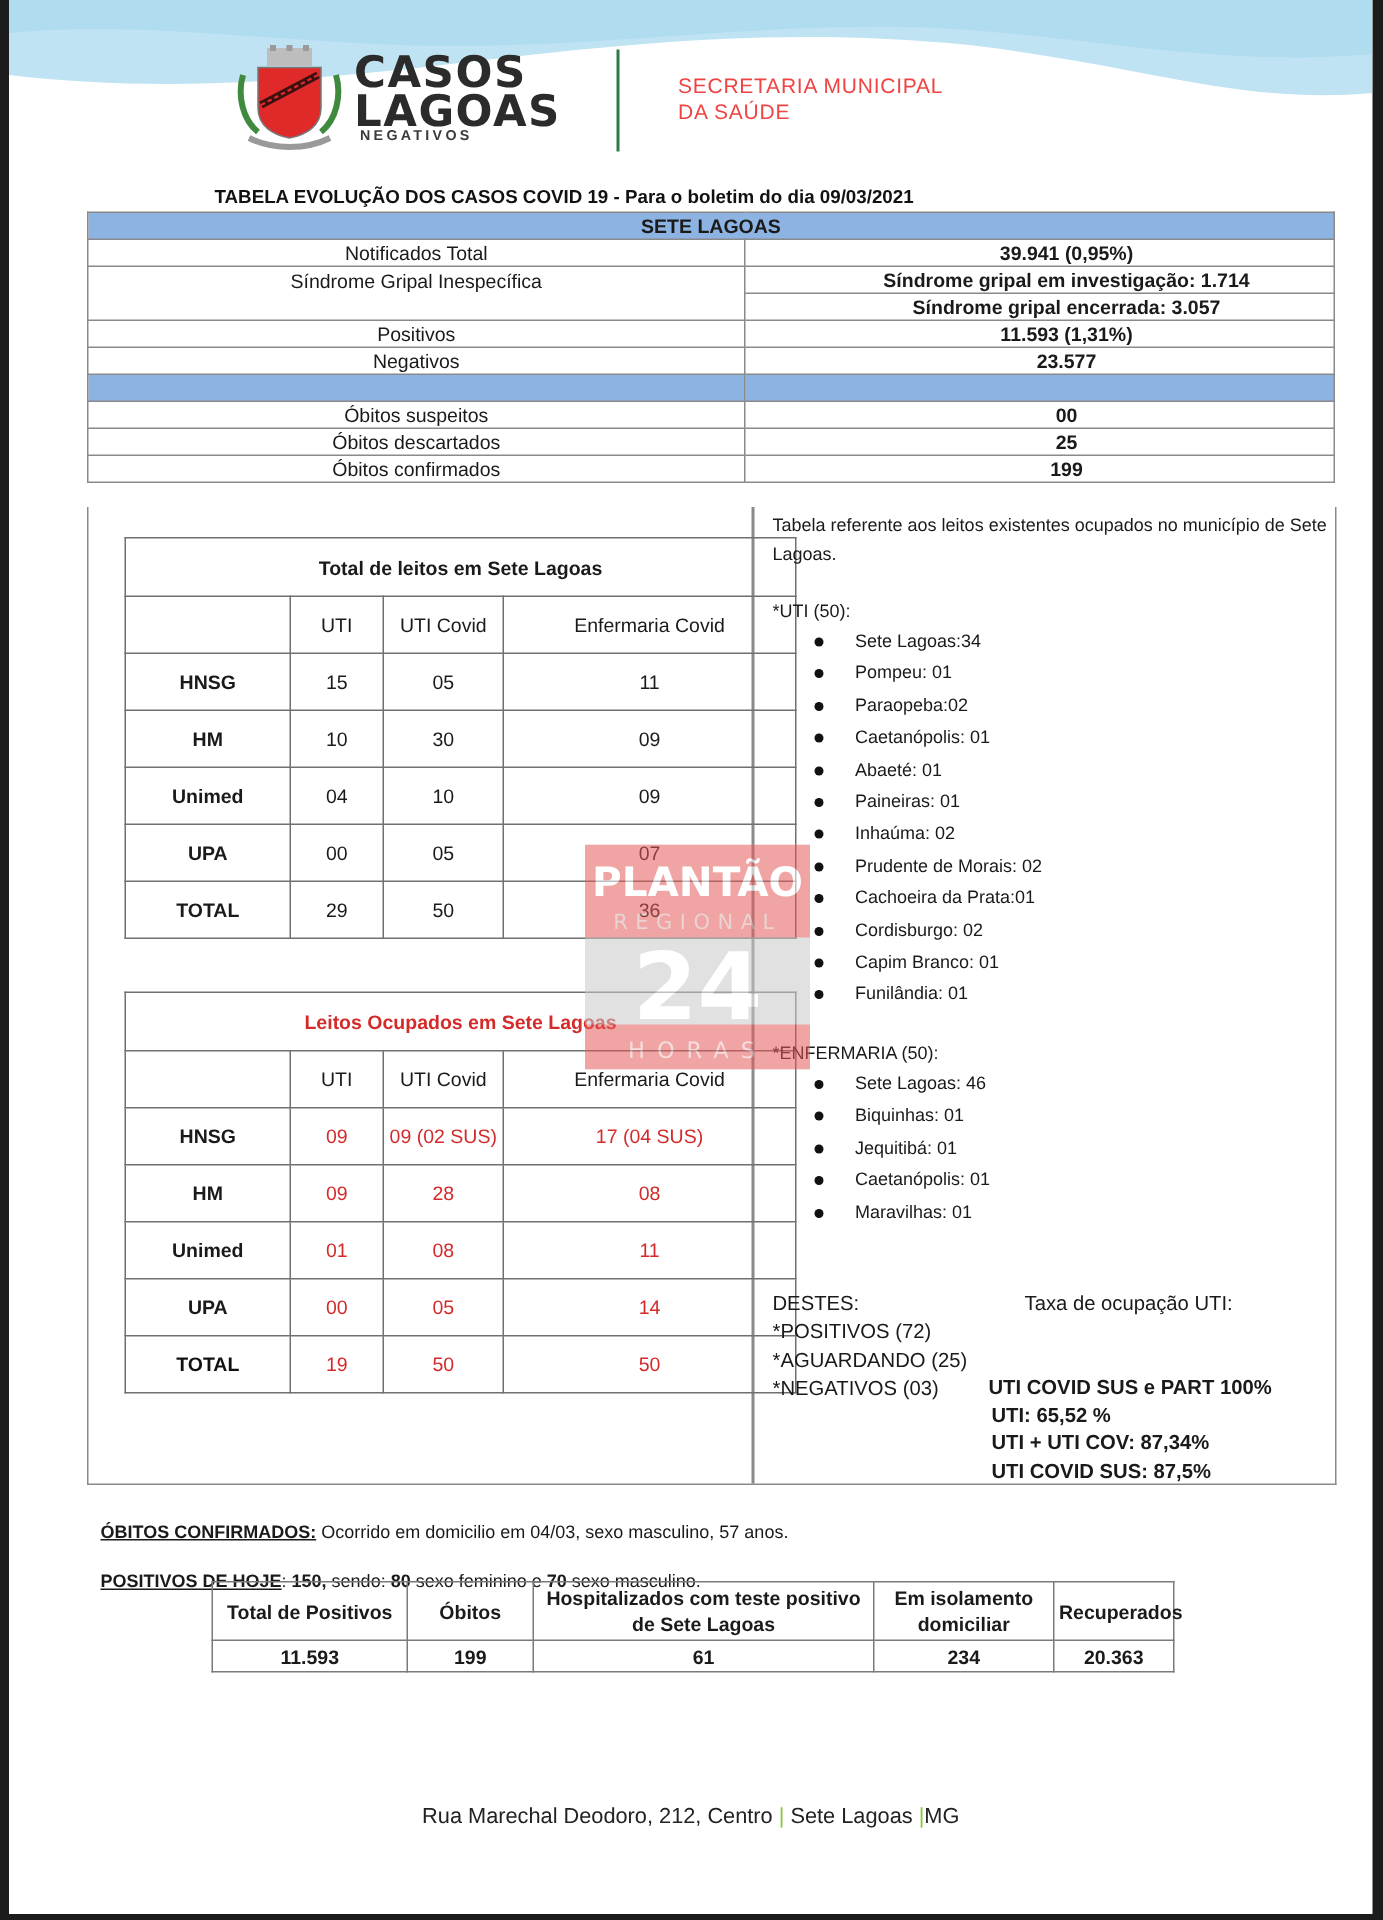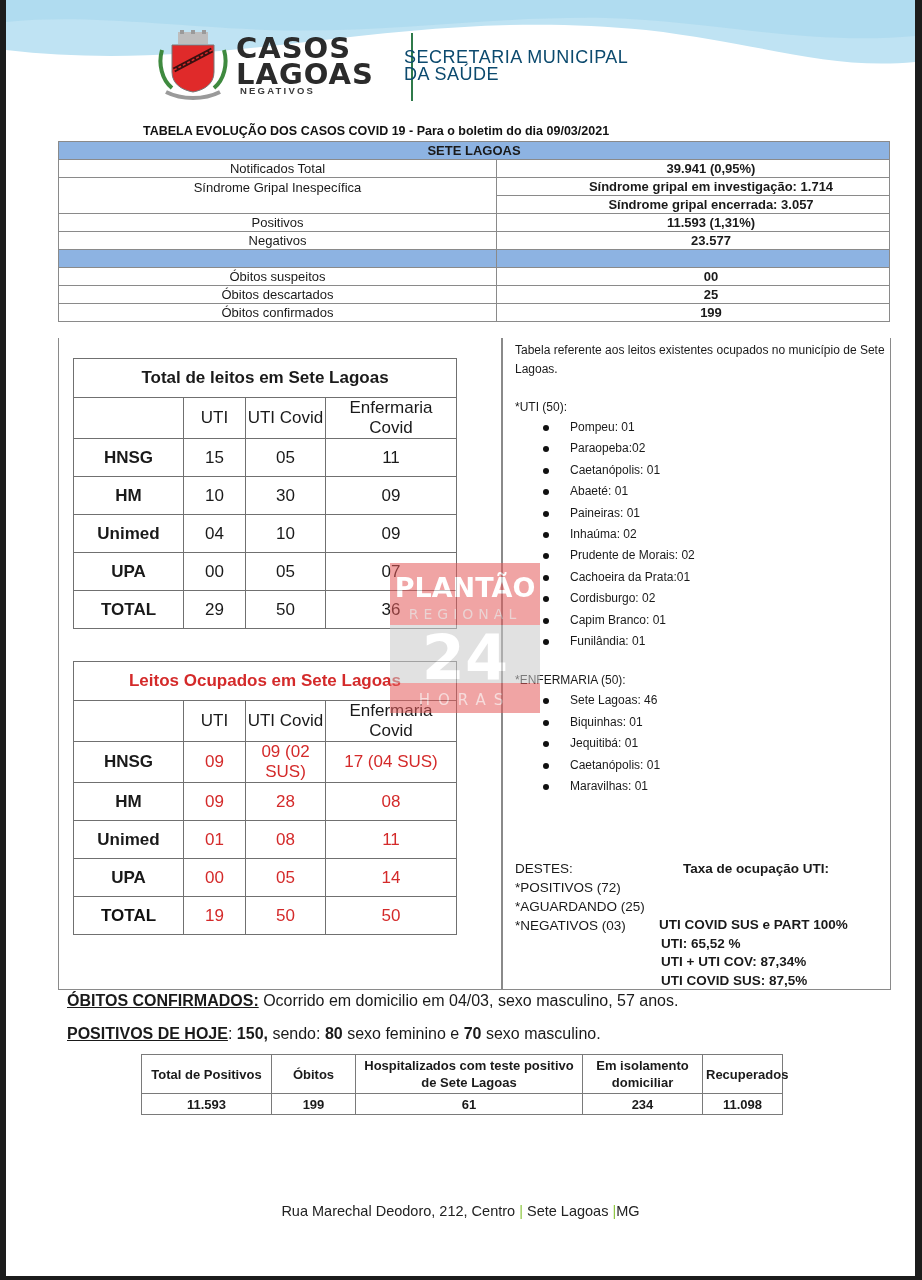--- a/index.html
+++ b/index.html
@@ -22,22 +22,22 @@
     position: absolute; left: 230px; top: 35px;
     font-family: "DejaVu Sans", sans-serif; font-weight: bold;
     font-size: 29px; line-height: 26px; color: #2b2b2b; letter-spacing: 1px;
   }
   .brand-sub {
     position: absolute; left: 234px; top: 85px; font-size: 9.5px; font-weight: bold;
     letter-spacing: 2.2px; color: #3a3a3a;
   }
   .brand-divider { position: absolute; left: 405px; top: 33px; width: 2px; height: 68px; background: #2f7a4a; }
   .dept {
-    position: absolute; left: 398px; top: 49px; font-size: 18px; line-height: 17px;
-    color: #0c4a6e; letter-spacing: 0.5px;
+    position: absolute; left: 446px; top: 49px; font-size: 14px; line-height: 17px;
+    color: #ef4444; letter-spacing: 0.5px;
   }
   .doc-title {
     position: absolute; left: 137px; top: 124px; font-size: 12.5px; font-weight: bold;
     color: #111;
   }
   
   .summary {
     position: absolute; left: 52px; top: 141px; width: 832px;
     border-collapse: collapse; font-size: 13px; table-layout: fixed;
   }
@@ -45,22 +45,22 @@
   .summary .band td { background: #8db3e2; height: 17px; font-weight: bold; }
   .summary .val { font-weight: bold; padding-left: 40px; }
   .summary .col-l { width: 438px; }
   
   .lower {
     position: absolute; left: 52px; top: 338px; width: 831px; height: 651px;
     border: 1.5px solid #8a8a8a; border-top: none;
   }
   .lower-divider { position: absolute; left: 442px; top: 0; width: 1.5px; height: 651px; background: #8a8a8a; }
   .beds {
-    position: absolute; left: 14px; border-collapse: collapse; table-layout: fixed;
-    font-size: 17px; width: 384px;
+    position: absolute; left: 24px; border-collapse: collapse; table-layout: fixed;
+    font-size: 13px; width: 448px;
   }
   .beds td { border: 1.5px solid #707070; text-align: center; height: 37px; vertical-align: middle; padding: 0; }
   .beds td.ttl { font-weight: bold; height: 38px; }
   .beds td.rowh { font-weight: bold; }
   .beds.red td.num { color: #d42a2a; }
   .beds.red td.ttl { color: #d42a2a; }
   .beds-total { top: 20px; }
   .beds-occ { top: 323px; }
   .notes {
     position: absolute; left: 456px; top: 3px; width: 370px; font-size: 12px; line-height: 19px;
@@ -69,26 +69,26 @@
   .notes ul { margin: 0; padding: 0 0 0 55px; list-style: none; }
   .notes li { position: relative; line-height: 21.4px; }
   .notes li::before {
     content: ""; position: absolute; left: -27px; top: 8px; width: 6px; height: 6px;
     border-radius: 50%; background: #111;
   }
   .gap { height: 19px; }
   .occ-rate {
     position: absolute; left: 456px; top: 521px; width: 370px; font-size: 13.5px; line-height: 19px;
   }
-  .occ-rate .rt-label { position: absolute; left: 168px; top: 0; font-weight: bold; }
+  .occ-rate .rt-label { position: absolute; left: 168px; top: 0; }
   .occ-rate .left { position: absolute; left: 0; top: 0; }
   .occ-rate .bold { position: absolute; left: 146px; top: 57px; font-weight: bold; line-height: 18.5px; }
   .occ-rate .bold div:first-child { margin-left: -2px; }
   
-  .footnote { position: absolute; left: 61px; font-size: 16px; }
+  .footnote { position: absolute; left: 61px; font-size: 12px; margin-top: 22px; }
   .footnote .k { font-weight: bold; text-decoration: underline; }
   .footnote b { font-weight: bold; }
   .fn1 { top: 992px; }
   .fn2 { top: 1025px; }
   
   .totals {
     position: absolute; left: 135px; top: 1054px; width: 642px;
     border-collapse: collapse; table-layout: fixed; font-size: 13px; font-weight: bold;
   }
   .totals td { border: 1.5px solid #7a7a7a; text-align: center; padding: 0 3px; }
@@ -287,20 +287,21 @@
         <td class="num">50</td>
       </tr>
     </tbody>
       </table>
 
     <div class="notes">
       <p>Tabela referente aos leitos existentes ocupados no município de Sete Lagoas.</p>
       <div class="gap"></div>
       <p>*UTI (50):</p>
       <ul>
+        <li>Sete Lagoas:34</li>
         <li>Pompeu: 01</li>
         <li>Paraopeba:02</li>
         <li>Caetanópolis: 01</li>
         <li>Abaeté: 01</li>
         <li>Paineiras: 01</li>
         <li>Inhaúma: 02</li>
         <li>Prudente de Morais: 02</li>
         <li>Cachoeira da Prata:01</li>
         <li>Cordisburgo: 02</li>
         <li>Capim Branco: 01</li>
@@ -365,21 +366,21 @@
       <td>Óbitos</td>
       <td>Hospitalizados com teste positivo de Sete Lagoas</td>
       <td>Em isolamento domiciliar</td>
       <td>Recuperados</td>
     </tr>
     <tr class="v">
       <td>11.593</td>
       <td>199</td>
       <td>61</td>
       <td>234</td>
-      <td>11.098</td>
+      <td>20.363</td>
     </tr>
   </tbody>
     </table>
 
   <div class="address">
     <span>Rua Marechal Deodoro, 212, Centro </span><span class="sep">|</span><span> Sete Lagoas </span><span class="sep">|</span><span>MG</span>
   </div>
 </div>
 
 </body></html>

